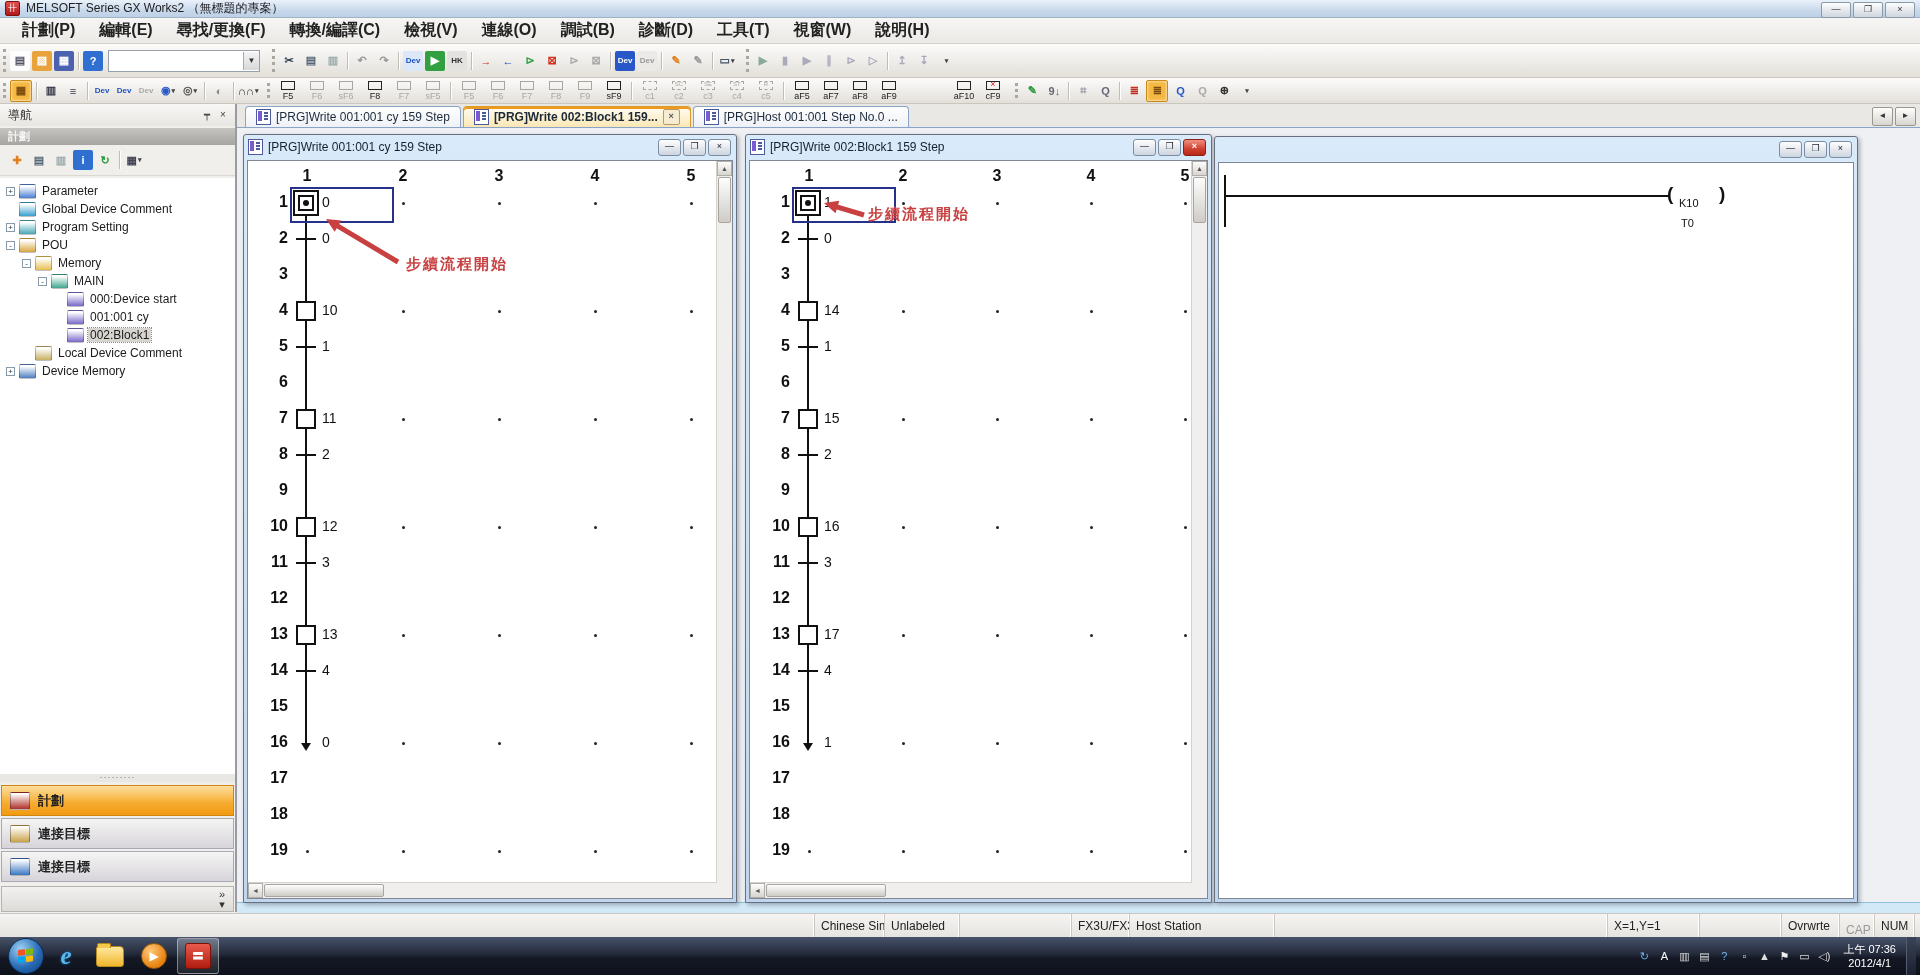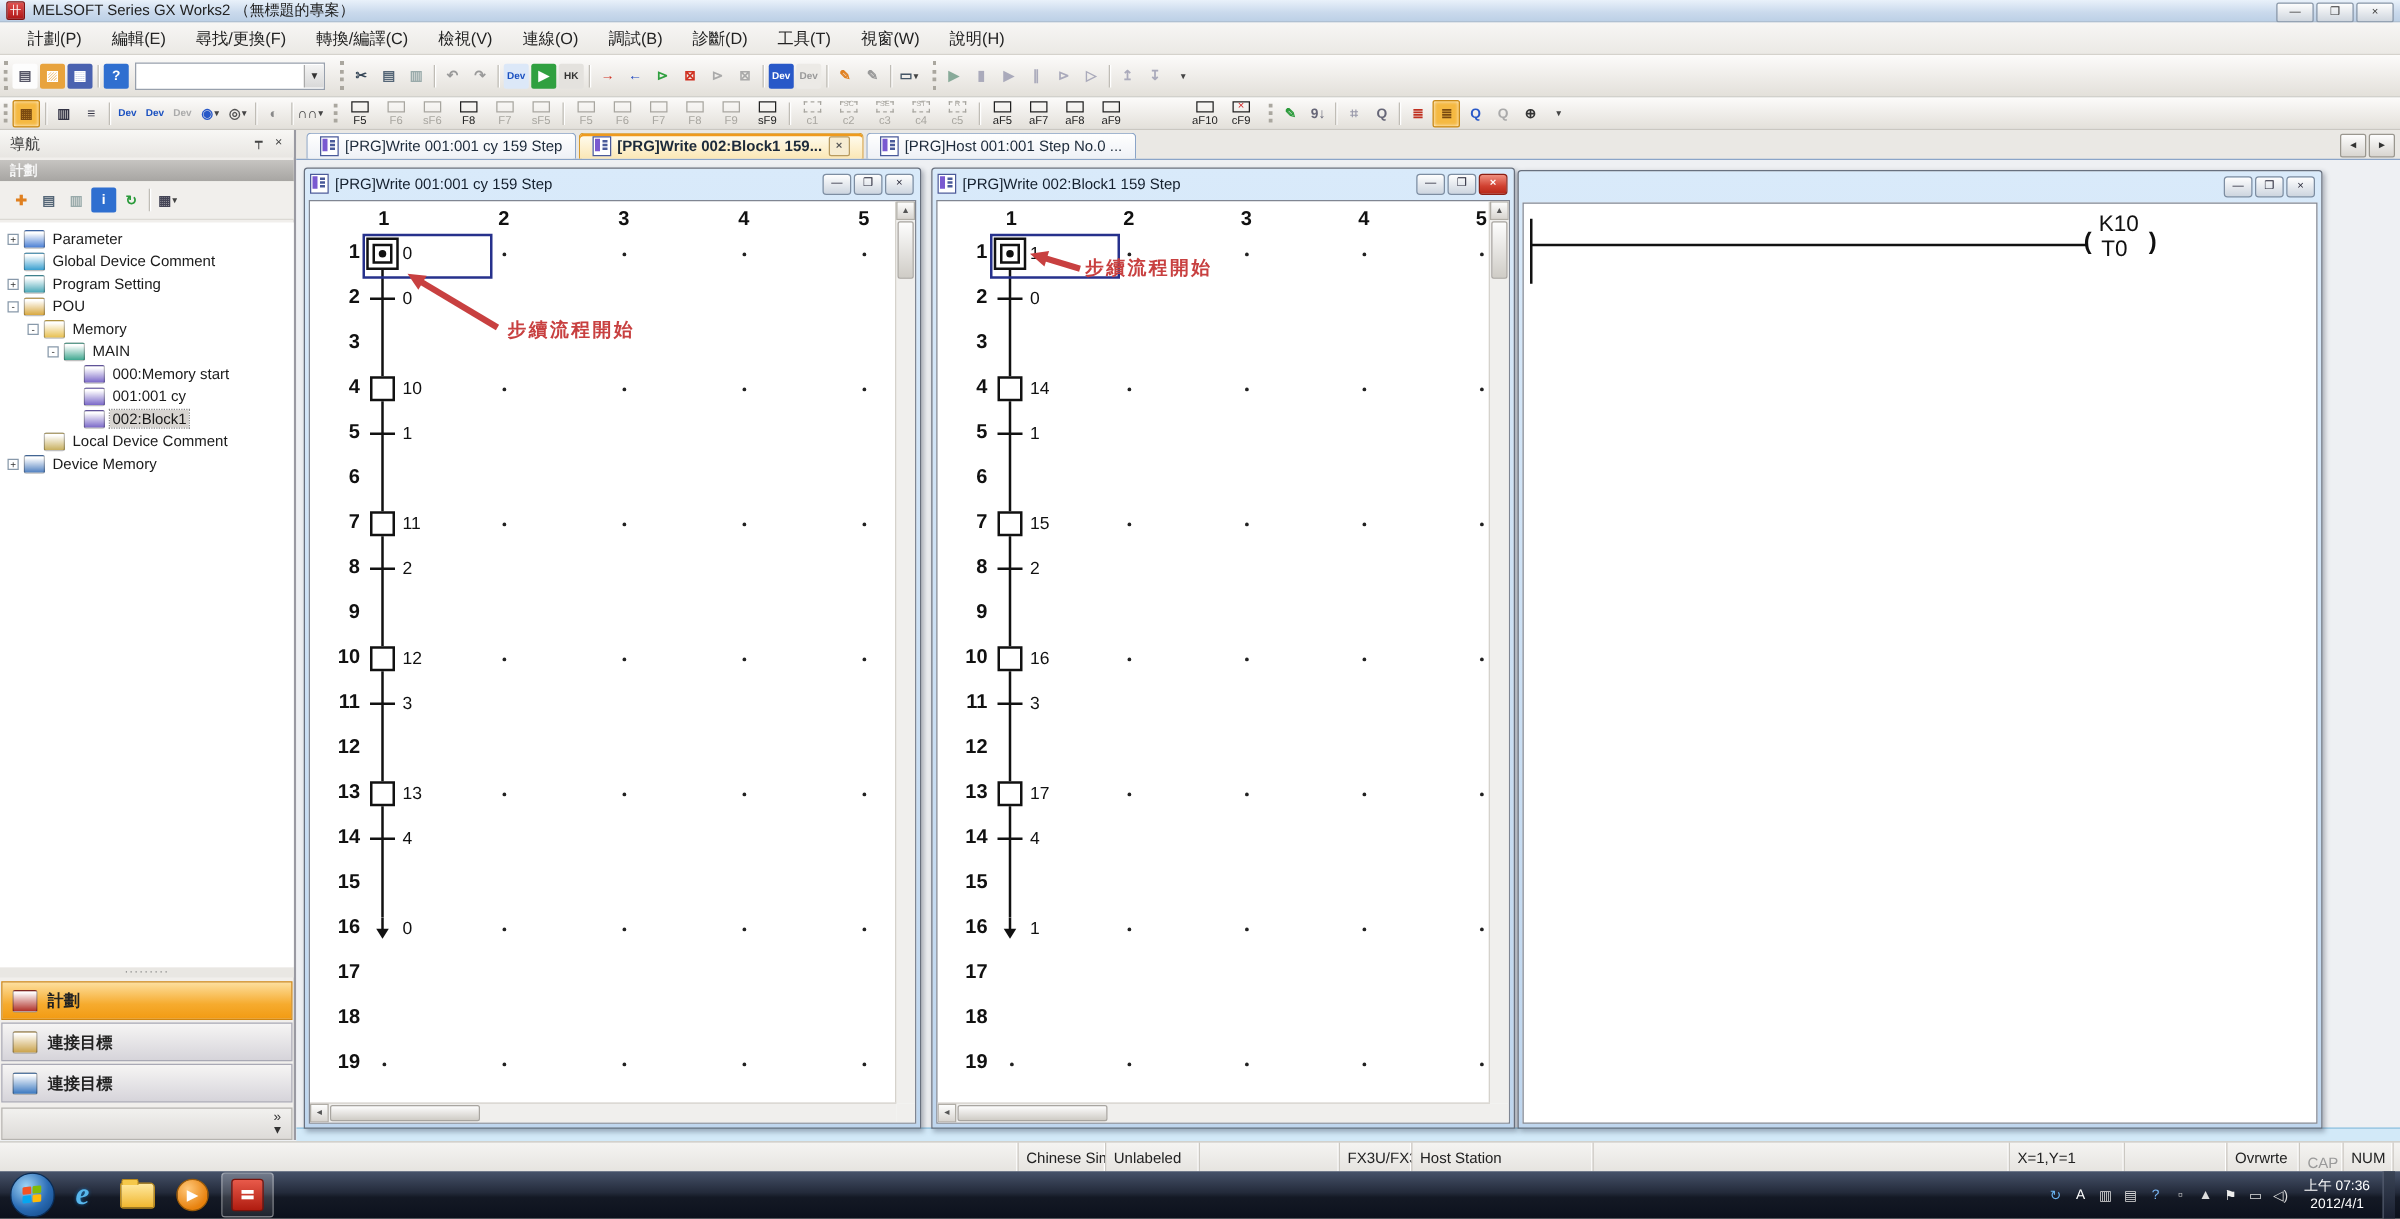--- a/index.html
+++ b/index.html
@@ -11,21 +11,21 @@
     background:linear-gradient(#e9f1fa,#c9d9ec 60%,#bcd0e6);border-bottom:1px solid #9fb3c8;
     display:flex;align-items:center;padding-left:5px;box-sizing:border-box;}
   .app-ico{width:13px;height:13px;background:linear-gradient(#e05050,#b01818);border:1px solid #801010;
     border-radius:2px;color:#fff;font-size:9px;line-height:13px;text-align:center;margin-right:6px;}
   #title-text{font-size:12px;color:#222;}
   .winbtns{position:absolute;right:5px;top:2px;display:flex;gap:2px;}
   .winbtn{width:28px;height:14px;background:linear-gradient(#fdfdfd,#cfd6de);border:1px solid #8b98a8;
     border-radius:2px;font-size:9px;line-height:12px;text-align:center;color:#333;}
   #menubar{position:absolute;left:0;top:18px;width:100%;height:26px;background:linear-gradient(#f7f6f4,#ebe9e5);
     border-bottom:1px solid #d5d2cc;display:flex;align-items:center;padding-left:10px;box-sizing:border-box;}
-  .menu-item{padding:4px 12px;font-size:13px;color:#222;}
+  .menu-item{padding:4px 12px;font-size:16px;color:#222;font-weight:bold;}
   .toolbar{position:absolute;left:0;width:100%;background:linear-gradient(#fcfbfa,#e3e0da);
     border-bottom:1px solid #cac7c1;display:flex;align-items:center;box-sizing:border-box;}
   #toolbarA{top:44px;height:34px;}
   #toolbarB{top:78px;height:26px;}
   .tb-chunk{display:flex;align-items:center;position:relative;padding:1px 5px 1px 9px;height:100%;}
   .tb-chunk::before{content:"";position:absolute;left:3px;top:6px;bottom:6px;border-left:3px dotted #aaa79f;}
   .tbi{min-width:20px;height:20px;display:inline-flex;align-items:center;justify-content:center;
     border-radius:2px;margin:0 1px;font-size:11px;font-weight:bold;position:relative;}
   .tbi .dd{font-size:7px;color:#444;margin-left:1px;}
   .tb-sep{width:1px;height:18px;background:#c0bdb6;box-shadow:1px 0 0 #fff;margin:0 3px;}
@@ -110,21 +110,21 @@
   .sfc-init-dot{width:6px;height:6px;background:#111;border-radius:50%;}
   .sfc-sel{position:absolute;border:2px solid #26318c;background:transparent;}
   .sfc-trans{position:absolute;height:2px;background:#111;width:20px;}
   .sfc-label{position:absolute;font-size:14px;color:#111;}
   .sfc-dot{position:absolute;width:3px;height:3px;background:#222;border-radius:50%;}
   .sfc-ann-text{position:absolute;color:#c84040;font-size:15px;font-weight:bold;letter-spacing:2px;white-space:nowrap;}
   .annsvg{position:absolute;left:0;top:0;pointer-events:none;}
   
   .lad-line{position:absolute;height:2px;background:#111;}
   .lad-vline{position:absolute;width:2px;background:#111;}
-  .lad-text{position:absolute;font-size:18px;color:#111;}
+  .lad-text{position:absolute;font-size:11px;color:#111;margin-top:28px;}
   .lad-paren{position:absolute;font-size:19px;color:#111;font-weight:bold;}
   
   #statusbar{position:absolute;left:0;top:913px;width:100%;height:24px;background:linear-gradient(#f5f4f2,#e6e4e0);
     border-top:1px solid #c9c6c0;display:flex;box-sizing:border-box;}
   .sseg{height:100%;display:flex;align-items:center;padding:0 6px;font-size:12px;color:#222;
     border-right:1px solid #cbc8c2;box-shadow:inset -1px 0 0 #fff;box-sizing:border-box;overflow:hidden;white-space:nowrap;}
   .sseg.dim{color:#9a9a9a;align-items:flex-end;}
   
   #taskbar{position:absolute;left:0;top:937px;width:100%;height:38px;
     background:linear-gradient(#47536a,#232a3a 45%,#141925 55%,#0c111c);display:flex;align-items:center;}
@@ -519,21 +519,21 @@
           <span class="tlabel">Memory</span>
         </div>
         <div class="trow" style="padding-left: 38px;">
           <span class="texp">-</span>
           <span class="ticon" style="background: linear-gradient(rgb(255, 255, 255) 10%, rgb(64, 168, 144));"></span>
           <span class="tlabel">MAIN</span>
         </div>
         <div class="trow" style="padding-left: 54px;">
           <span class="texp none"></span>
           <span class="ticon" style="background: linear-gradient(rgb(255, 255, 255) 10%, rgb(122, 104, 200));"></span>
-          <span class="tlabel">000:Memory start</span>
+          <span class="tlabel">000:Device start</span>
         </div>
         <div class="trow" style="padding-left: 54px;">
           <span class="texp none"></span>
           <span class="ticon" style="background: linear-gradient(rgb(255, 255, 255) 10%, rgb(122, 104, 200));"></span>
           <span class="tlabel">001:001 cy</span>
         </div>
         <div class="trow selected" style="padding-left: 54px;">
           <span class="texp none"></span>
           <span class="ticon" style="background: linear-gradient(rgb(255, 255, 255) 10%, rgb(122, 104, 200));"></span>
           <span class="tlabel">002:Block1</span>

